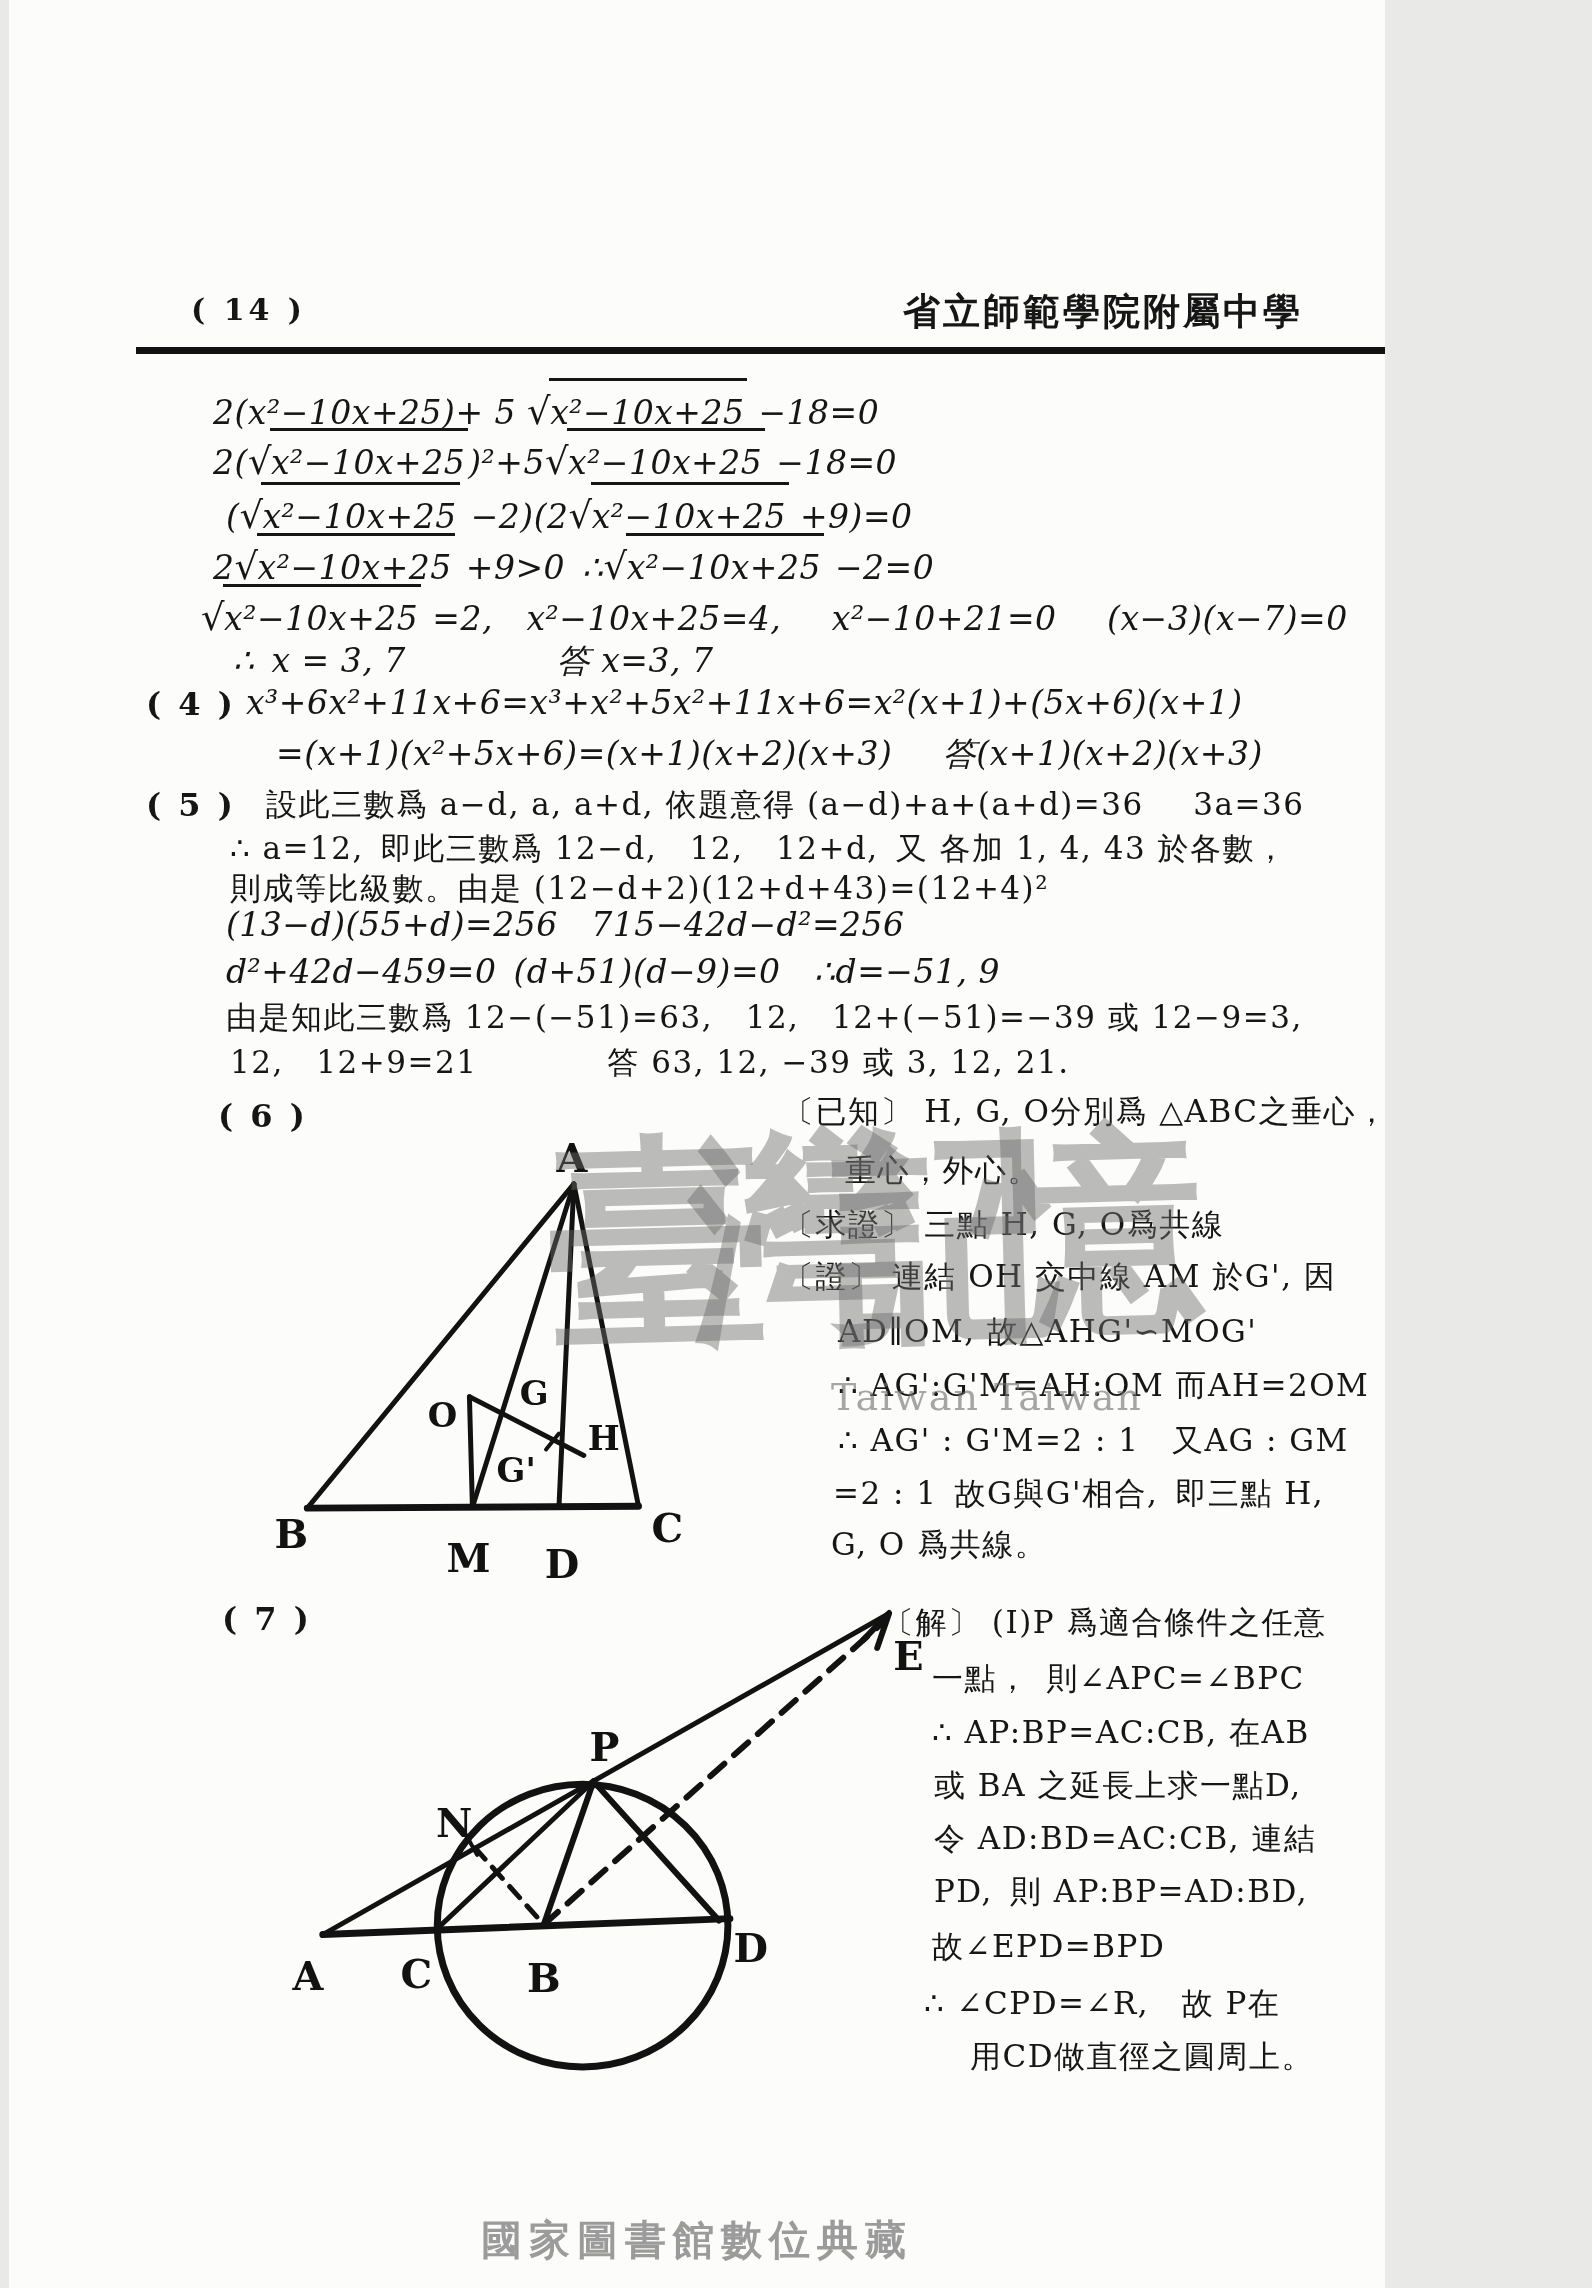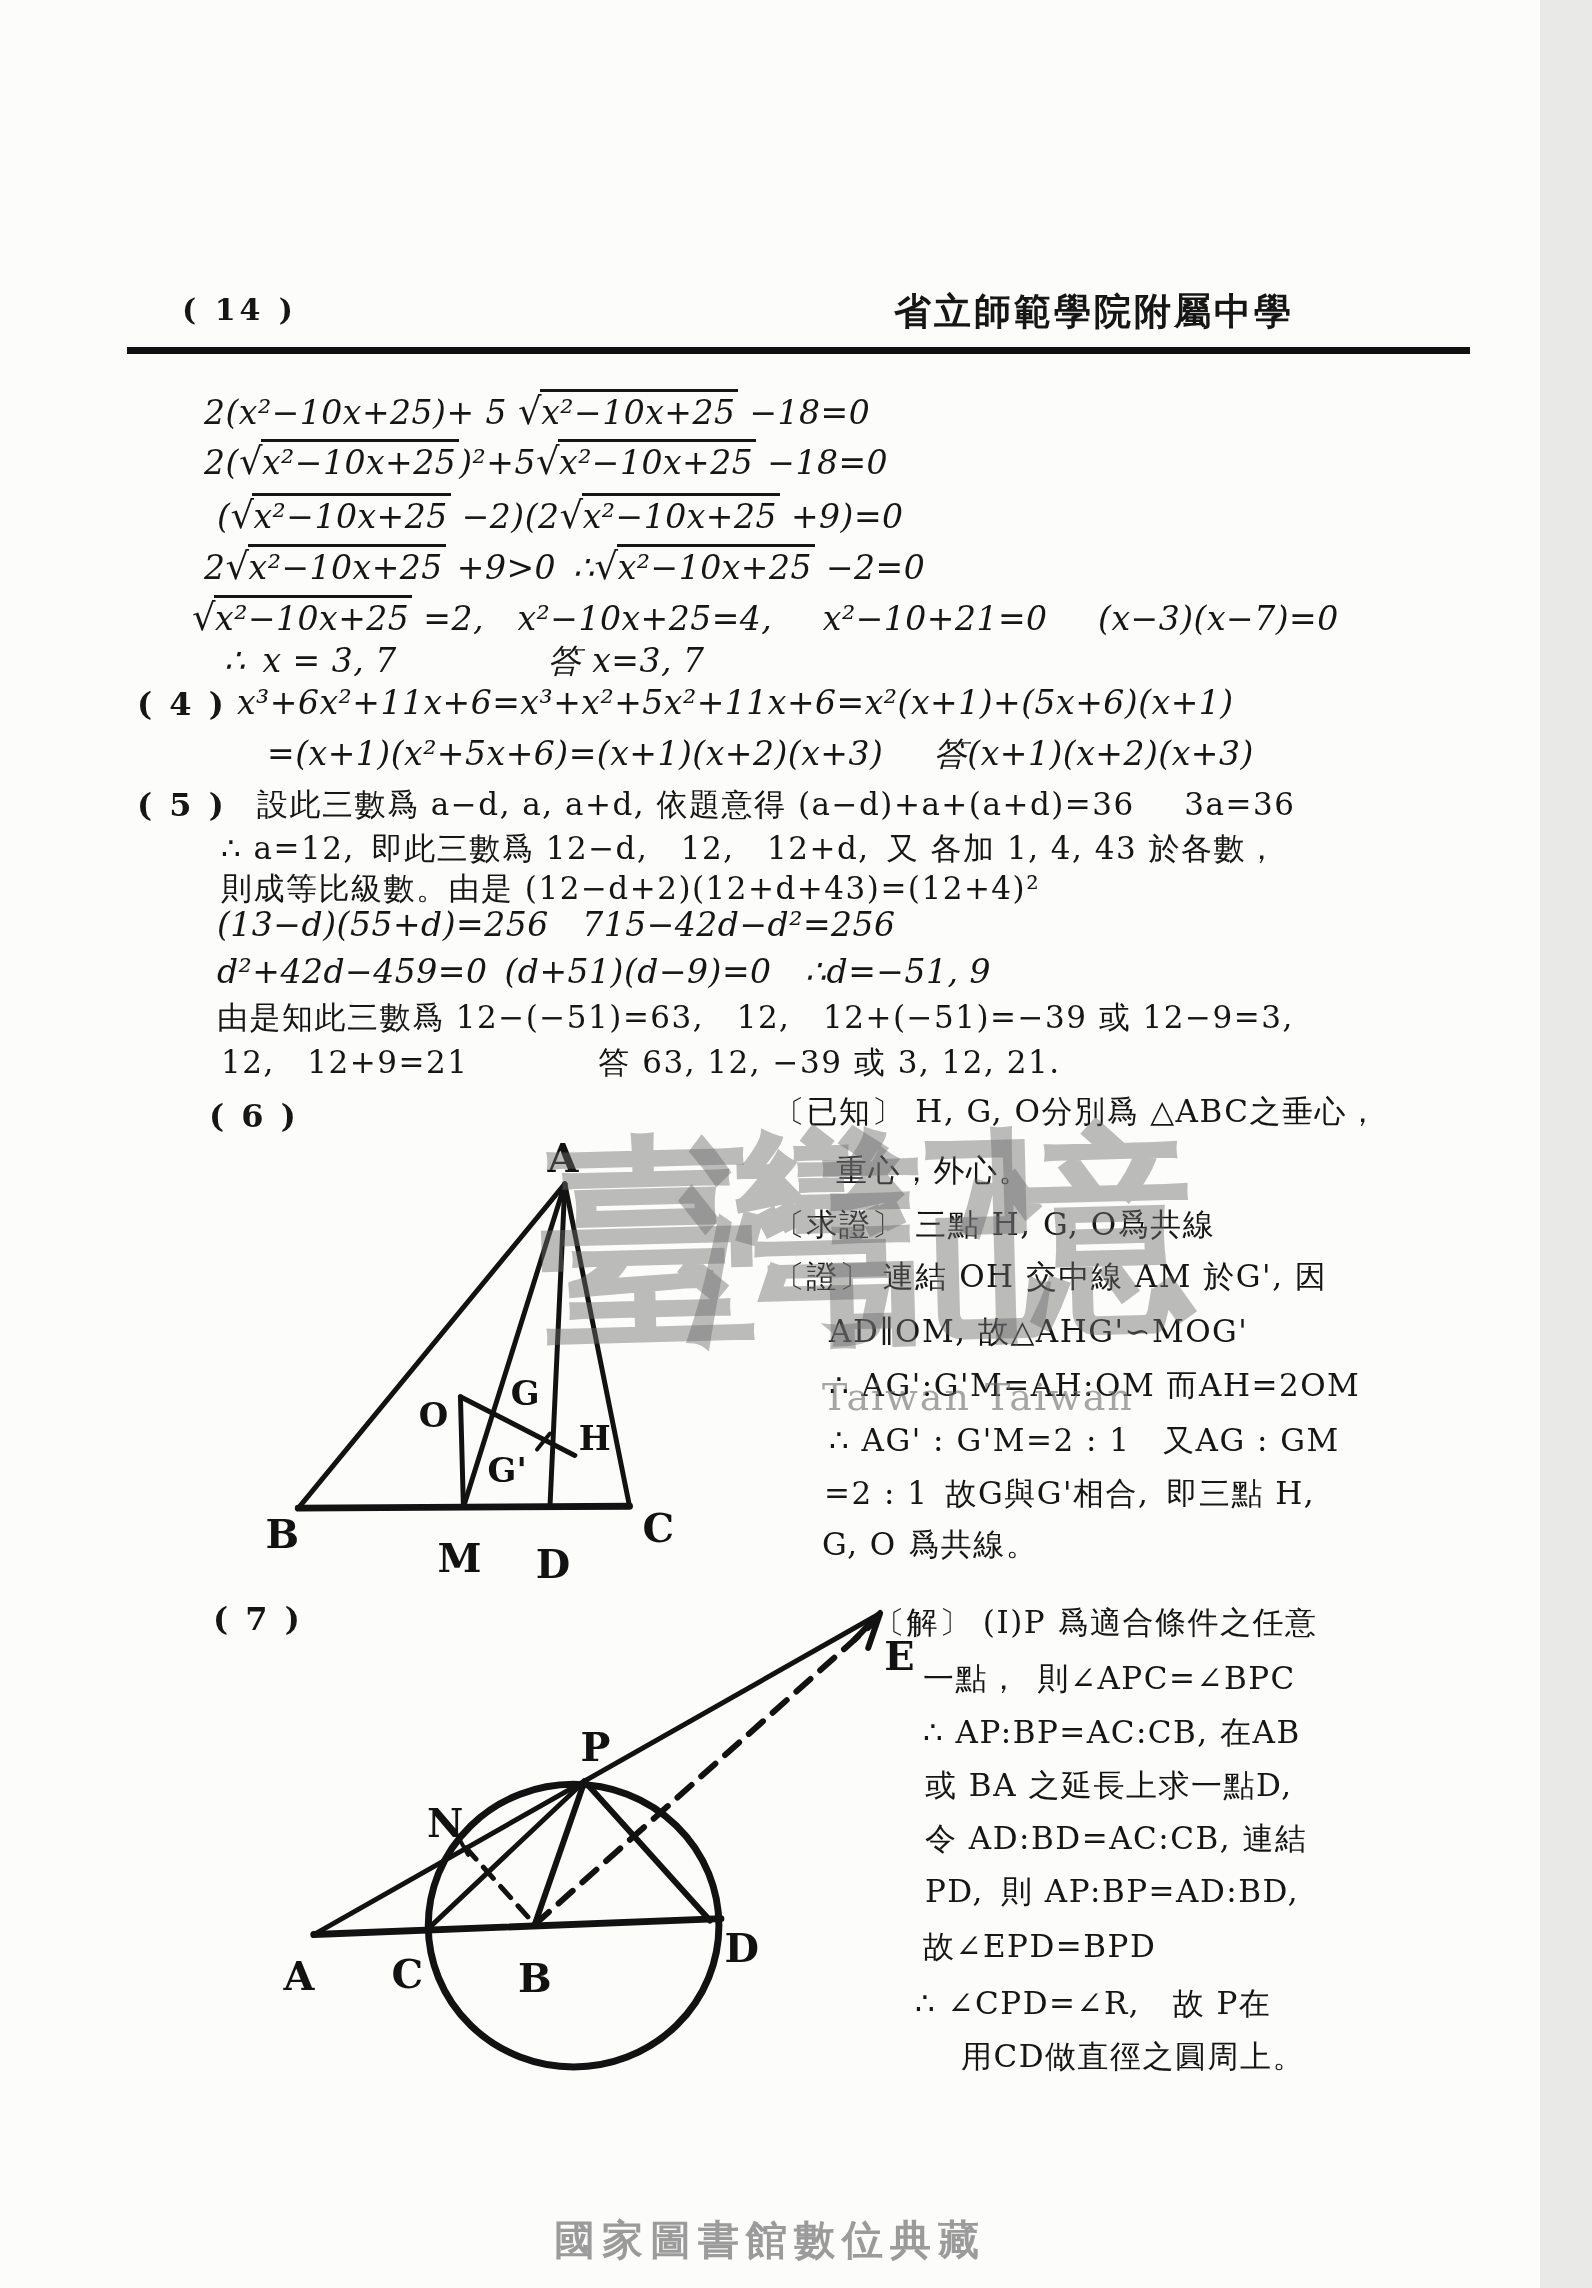--- a/index.html
+++ b/index.html
@@ -1,24 +1,24 @@
 <!DOCTYPE html>
 <html><head>
 <meta charset="utf-8">
 <style>
   html,body{margin:0;padding:0;background:#e9e9e7;}
-  #page{position:relative;width:1540px;height:2289px;background:#fcfcfa;
-        font-family:"DejaVu Serif","Liberation Serif",serif;color:#161616;overflow:hidden;}
+  #page{position:relative;width:1376px;height:2289px;background:#fcfcfa;
+        font-family:"DejaVu Serif","Liberation Serif",serif;color:#161616;overflow:hidden;margin-left:9px;}
   .abs{position:absolute;white-space:pre;}
   .pagenum{font-size:30px;letter-spacing:4px;font-weight:bold;}
   .header-title{font-size:37px;font-weight:bold;letter-spacing:3px;}
   .rule{position:absolute;left:127px;top:347px;width:1343px;height:7px;background:#111;}
   .eq{font-size:33px;font-style:italic;letter-spacing:0.5px;}
   .eq .rad{font-style:normal;font-size:37px;margin-right:-2px;}
-  .eq .ov{border-top:3px solid #161616;padding:1px 3px 0 1px;}
+  .eq .ov{border-top:3px solid #161616;padding:12px 3px 0 1px;}
   .cjk{font-size:31px;letter-spacing:1.5px;}
   .plabel{font-size:32px;letter-spacing:3px;font-weight:bold;}
   .wm{position:absolute;left:537px;top:1109px;font-size:224px;line-height:1.15;
       letter-spacing:-80px;color:rgba(108,108,108,.45);transform:rotate(-1.5deg);
       font-weight:bold;pointer-events:none;z-index:5;}
   .wm-latin{position:absolute;left:822px;top:1375px;font-size:38px;z-index:5;
       color:rgba(112,112,112,.62);letter-spacing:2px;pointer-events:none;}
   .footer{position:absolute;left:50%;top:2213px;transform:translateX(-50%);
       font-size:41px;color:#9b9b9b;letter-spacing:7px;
       font-family:"DejaVu Sans","Liberation Sans",sans-serif;font-weight:bold;}

